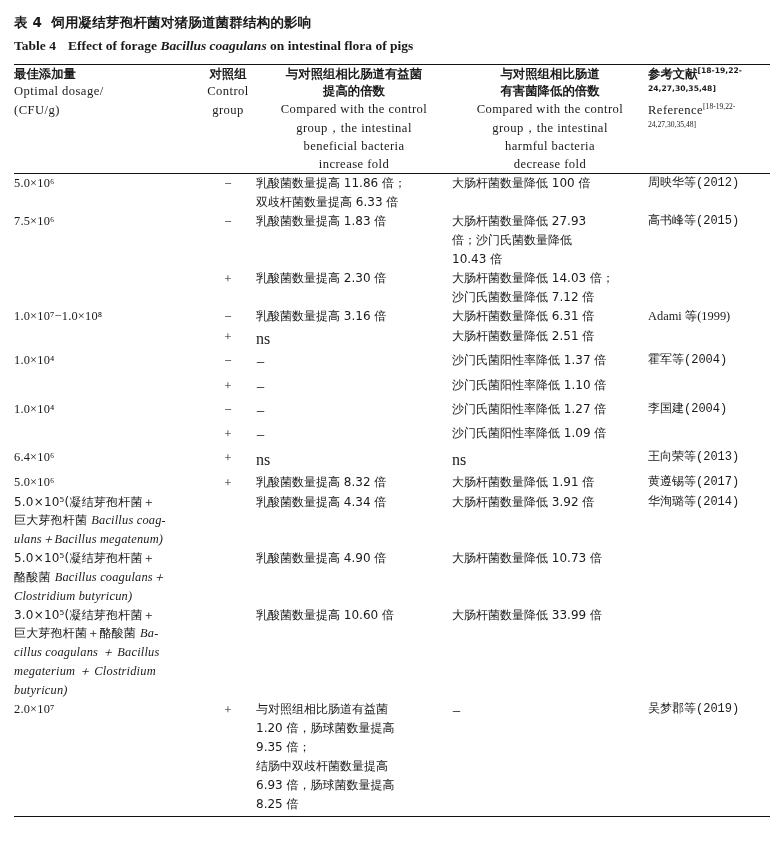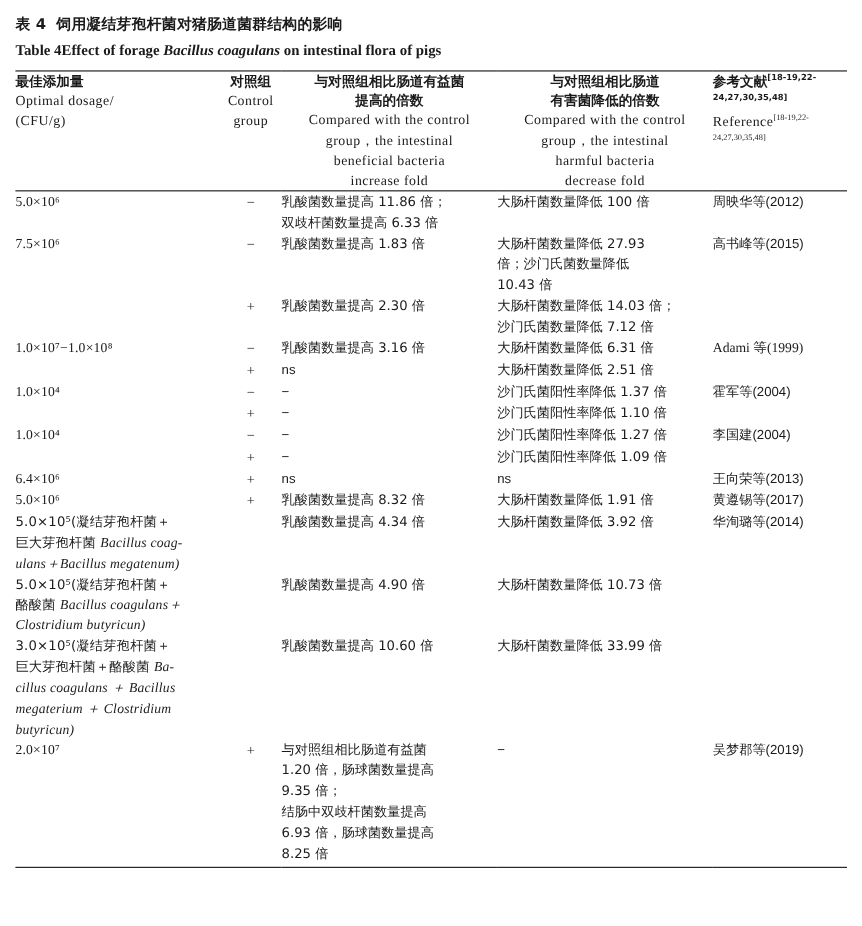--- a/index.html
+++ b/index.html
@@ -38,21 +38,21 @@
   }
   .caption-cn .cap-num { margin-right: 9px; }
   .caption-en {
     font-family: "Liberation Serif", serif;
     font-size: 13.5px;
     font-weight: bold;
     line-height: 1.5;
     margin-top: 4px;
     white-space: nowrap;
   }
-  .caption-en .cap-num { margin-right: 0; }
+  .caption-en .cap-num { margin-right: 12px; }
   .it { font-style: italic; }
 
   
   table.tbl {
     border-collapse: collapse;
     width: 756px;
     margin-top: 7px;
     table-layout: fixed;
   }
   table.tbl td, table.tbl th {
@@ -122,33 +122,33 @@
   }
   .cell-cn {
     font-family: "DejaVu Sans", "Liberation Sans", sans-serif;
     font-size: 12px;
     line-height: 1.58;
     padding-right: 10px;
   }
   .cell-ben { padding-left: 8px; }
   .cell-harm { padding-left: 6px; }
   .cell-ref {
-    font-family: Liberation Sans, sans-serif;
+    font-family: Liberation Mono, monospace;
     font-size: 12px;
     text-align: left;
     padding-left: 18px;
     line-height: 1.58;
   }
   .cell-ref.lat {
     font-family: "Liberation Serif", serif;
     font-size: 12.4px;
   }
   .mono-ns {
-    font-family: Liberation Sans, sans-serif;
-    font-size: 12px;
+    font-family: Liberation Serif, serif;
+    font-size: 16px;
   }
   .justify-cn {
     text-align: justify;
     text-align-last: left;
   }
 </style>
 </head>
 <body>
 
 <div class="page">

